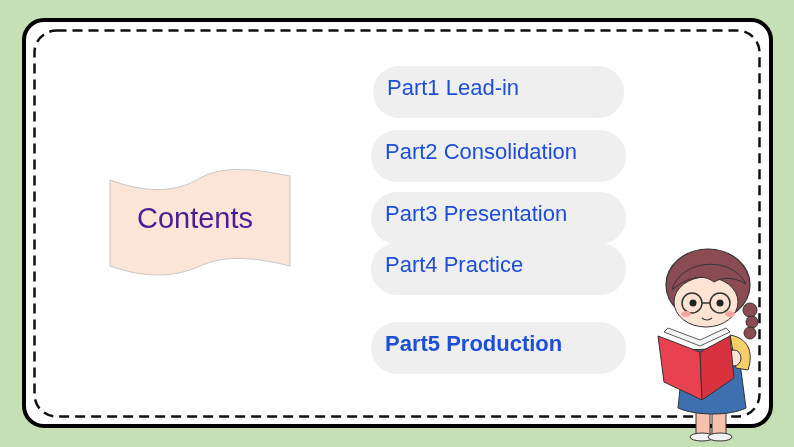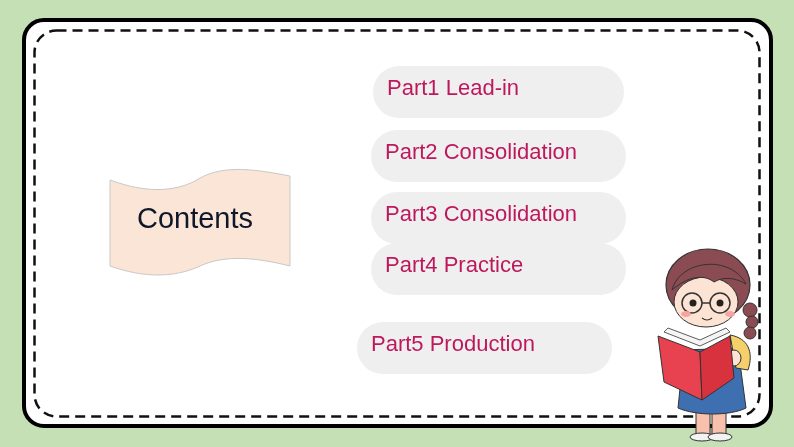--- a/index.html
+++ b/index.html
@@ -20,30 +20,30 @@
     position: absolute; left: 33px; top: 29px;
     width: 728px; height: 389px;
   }
   .banner {
     position: absolute; left: 108px; top: 168px;
     width: 184px; height: 110px;
   }
   .banner-text {
     position: absolute; left: 108px; top: 202px;
     width: 174px; text-align: center;
-    font-size: 29px; color: #0f172a;
+    font-size: 29px; color: #4c1d95;
   }
   .pill {
     position: absolute;
     height: 52px; border-radius: 26px;
     background: #efefef;
   }
   .pill-label {
     position: absolute; top: 9px; left: 14px;
-    font-size: 22px; color: #be185d; white-space: nowrap;
+    font-size: 22px; color: #1d4ed8; white-space: nowrap;
   }
   .girl { position: absolute; left: 650px; top: 240px; width: 120px; height: 205px; }
 </style>
 </head>
 <body>
 
 <div class="frame"></div>
 
 <svg class="dashed" viewBox="0 0 728 389" width="728" height="389">
   <rect x="1.5" y="1.5" width="725" height="386" rx="22" ry="22" fill="none" stroke="#111" stroke-width="2.5" stroke-dasharray="10 6"></rect>
@@ -54,26 +54,26 @@
 </svg>
 <div class="banner-text">Contents</div>
 
 <div class="pill" style="left:373px; top:66px; width:251px;">
   <span class="pill-label" style="left:14px;">Part1 Lead-in</span>
 </div>
 <div class="pill" style="left:371px; top:130px; width:255px;">
   <span class="pill-label">Part2 Consolidation</span>
 </div>
 <div class="pill" style="left:371px; top:192px; width:255px;">
-  <span class="pill-label">Part3 Consolidation</span>
+  <span class="pill-label">Part3 Presentation</span>
 </div>
 <div class="pill" style="left:371px; top:243px; width:255px;">
   <span class="pill-label">Part4 Practice</span>
 </div>
-<div class="pill" style="left:357px; top:322px; width:255px;">
+<div class="pill" style="left:371px; top:322px; width:255px;font-weight:bold;">
   <span class="pill-label">Part5 Production</span>
 </div>
 
 <svg class="girl" viewBox="0 0 120 205" width="120" height="205">
 
   <rect x="46" y="160" width="14" height="35" fill="#f7c1ad" stroke="#333" stroke-width="1"></rect>
   <rect x="62" y="160" width="14" height="35" fill="#f7c1ad" stroke="#333" stroke-width="1"></rect>
   <ellipse cx="52" cy="197" rx="12" ry="4" fill="#f3f3f3" stroke="#333" stroke-width="1"></ellipse>
   <ellipse cx="70" cy="197" rx="12" ry="4" fill="#f3f3f3" stroke="#333" stroke-width="1"></ellipse>
 

